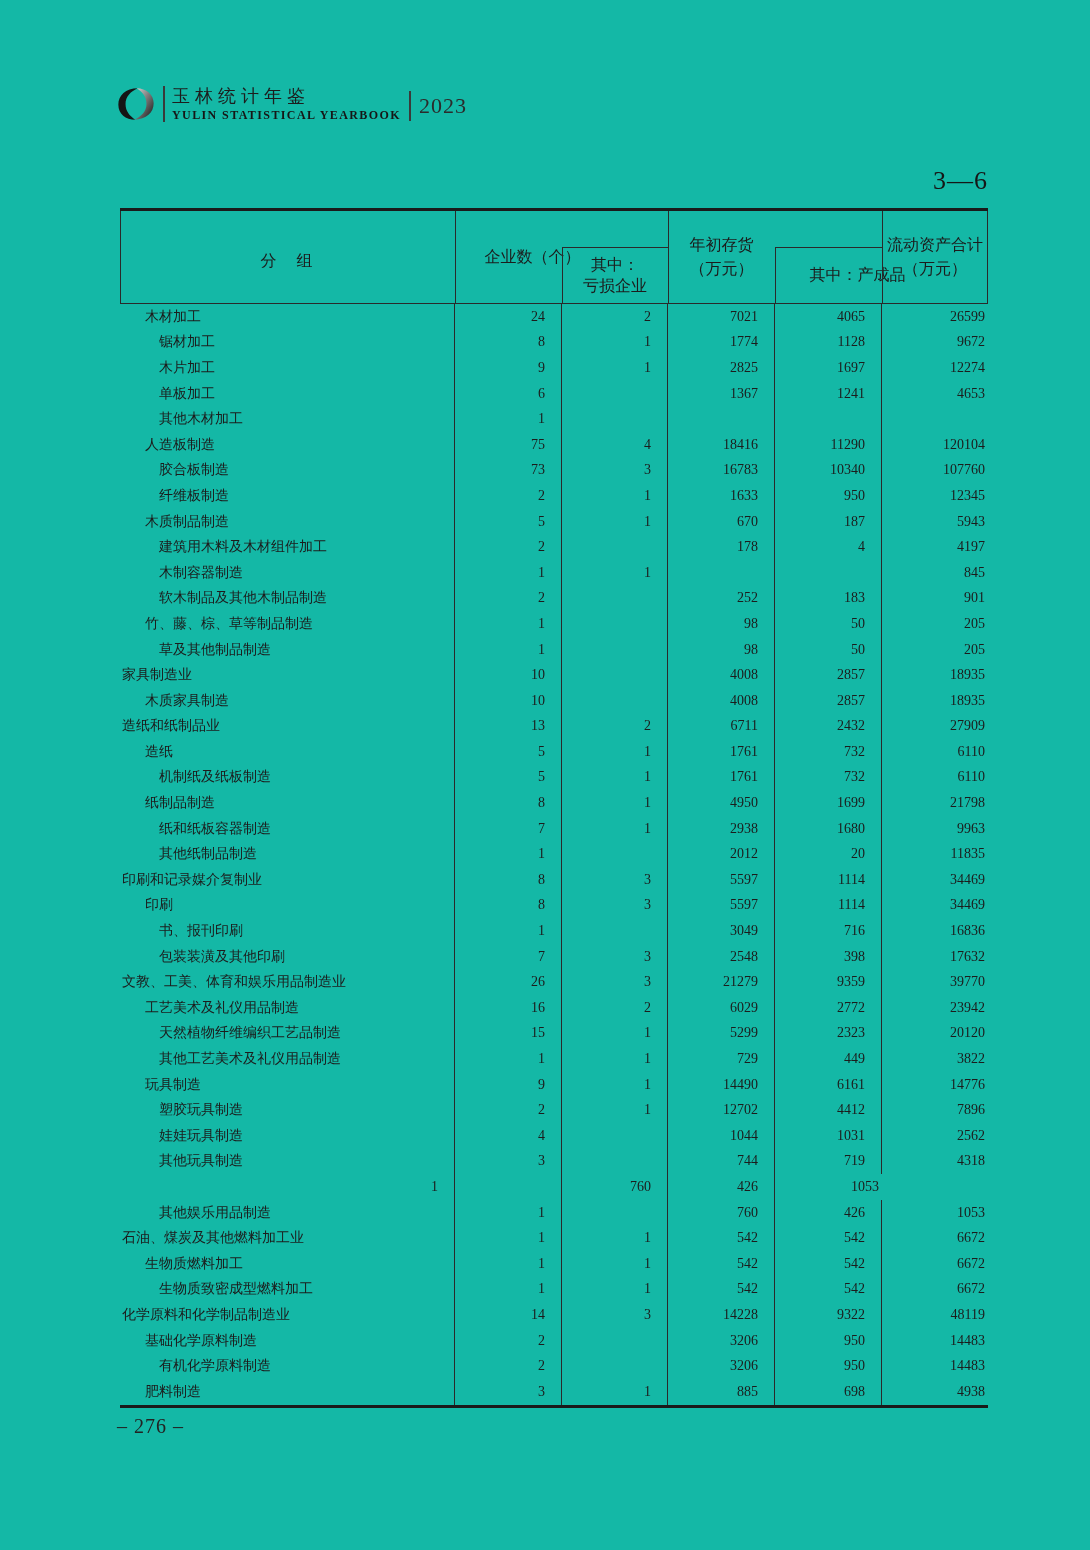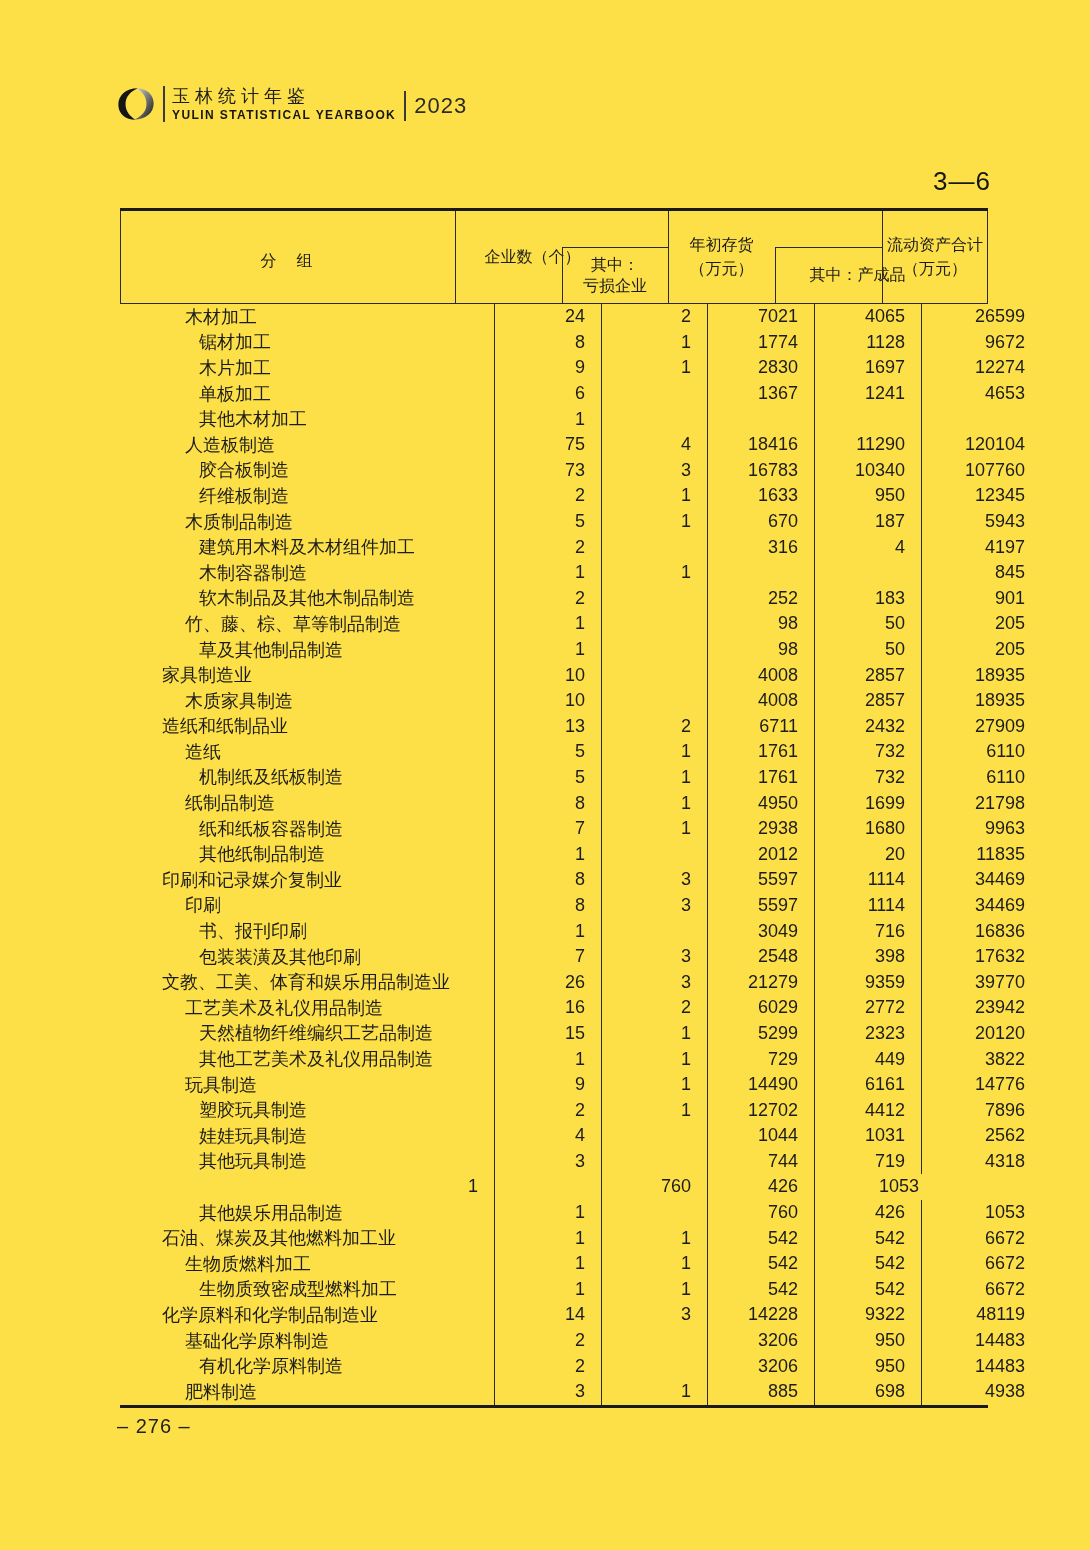--- a/index.html
+++ b/index.html
@@ -1,18 +1,18 @@
 <!DOCTYPE html>
 <html lang="zh"><head>
 <meta charset="utf-8">
 <style>
   html,body{margin:0;padding:0;background:#ffffff;}
   .page{
-    position:relative;width:1090px;height:1550px;background:#fde047;overflow:hidden;
-    font-family:Liberation Sans, sans-serif;color:#1c1c1c;
+    position:relative;width:1090px;height:1550px;background:#14b8a6;overflow:hidden;
+    font-family:Liberation Serif, serif;color:#1c1c1c;
   }
   
   .brand{position:absolute;left:116px;top:84px;display:flex;align-items:flex-start;}
   .brand svg{display:block;margin-top:3px;}
   .vbar{width:2px;background:#3a3a3a;display:inline-block;}
   .vbar1{height:36px;margin:0 7px 0 7px;margin-top:2px;}
   .vbar2{height:30px;margin:0 8px 0 8px;margin-top:7px;}
   .brand-text{display:flex;flex-direction:column;}
   .brand-cn{font-size:18px;letter-spacing:5px;color:#1d1d1d;white-space:nowrap;line-height:20px;margin-top:2px;}
   .brand-en{font-size:12px;font-weight:bold;letter-spacing:1.4px;color:#161616;white-space:nowrap;margin-top:2px;}
@@ -41,21 +41,21 @@
   .vl.v2{left:442px;top:36px;height:56px;}
   .vl.v3{left:548px;top:0;height:92px;}
   .vl.v4{left:655px;top:36px;height:56px;}
   .vl.v5{left:762px;top:0;height:92px;}
   .vl.v6{left:867px;top:0;height:92px;}
   .hl.t1{left:442px;top:36px;width:106px;}
   .hl.t2{left:655px;top:36px;width:107px;}
   .tbody{border-bottom:3px solid #1a1a1a;}
   .trow{
     display:grid;grid-template-columns:335px 107px 106px 107px 107px 106px;
-    height:25.6px;font-size:18px;margin-left:40px;
+    height:25.6px;font-size:14px;
   }
   .cell{height:100%;display:flex;align-items:center;overflow:hidden;white-space:nowrap;}
   .c-label{border-right:1px solid #2a2a2a;}
   .c-label.ind-1{padding-left:2px;}
   .c-label.ind-2{padding-left:25px;}
   .c-label.ind-3{padding-left:39px;}
   .c-num{justify-content:flex-end;padding-right:16px;border-right:1px solid #2a2a2a;}
   .c-num.last{border-right:none;padding-right:3px;}
 </style>
 </head>
@@ -126,21 +126,21 @@
           <div class="cell c-num">8</div>
           <div class="cell c-num">1</div>
           <div class="cell c-num">1774</div>
           <div class="cell c-num">1128</div>
           <div class="cell c-num last">9672</div>
         </div>
         <div class="trow">
           <div class="cell c-label ind-3">木片加工</div>
           <div class="cell c-num">9</div>
           <div class="cell c-num">1</div>
-          <div class="cell c-num">2830</div>
+          <div class="cell c-num">2825</div>
           <div class="cell c-num">1697</div>
           <div class="cell c-num last">12274</div>
         </div>
         <div class="trow">
           <div class="cell c-label ind-3">单板加工</div>
           <div class="cell c-num">6</div>
           <div class="cell c-num"></div>
           <div class="cell c-num">1367</div>
           <div class="cell c-num">1241</div>
           <div class="cell c-num last">4653</div>
@@ -182,21 +182,21 @@
           <div class="cell c-num">5</div>
           <div class="cell c-num">1</div>
           <div class="cell c-num">670</div>
           <div class="cell c-num">187</div>
           <div class="cell c-num last">5943</div>
         </div>
         <div class="trow">
           <div class="cell c-label ind-3">建筑用木料及木材组件加工</div>
           <div class="cell c-num">2</div>
           <div class="cell c-num"></div>
-          <div class="cell c-num">316</div>
+          <div class="cell c-num">178</div>
           <div class="cell c-num">4</div>
           <div class="cell c-num last">4197</div>
         </div>
         <div class="trow">
           <div class="cell c-label ind-3">木制容器制造</div>
           <div class="cell c-num">1</div>
           <div class="cell c-num">1</div>
           <div class="cell c-num"></div>
           <div class="cell c-num"></div>
           <div class="cell c-num last">845</div>

